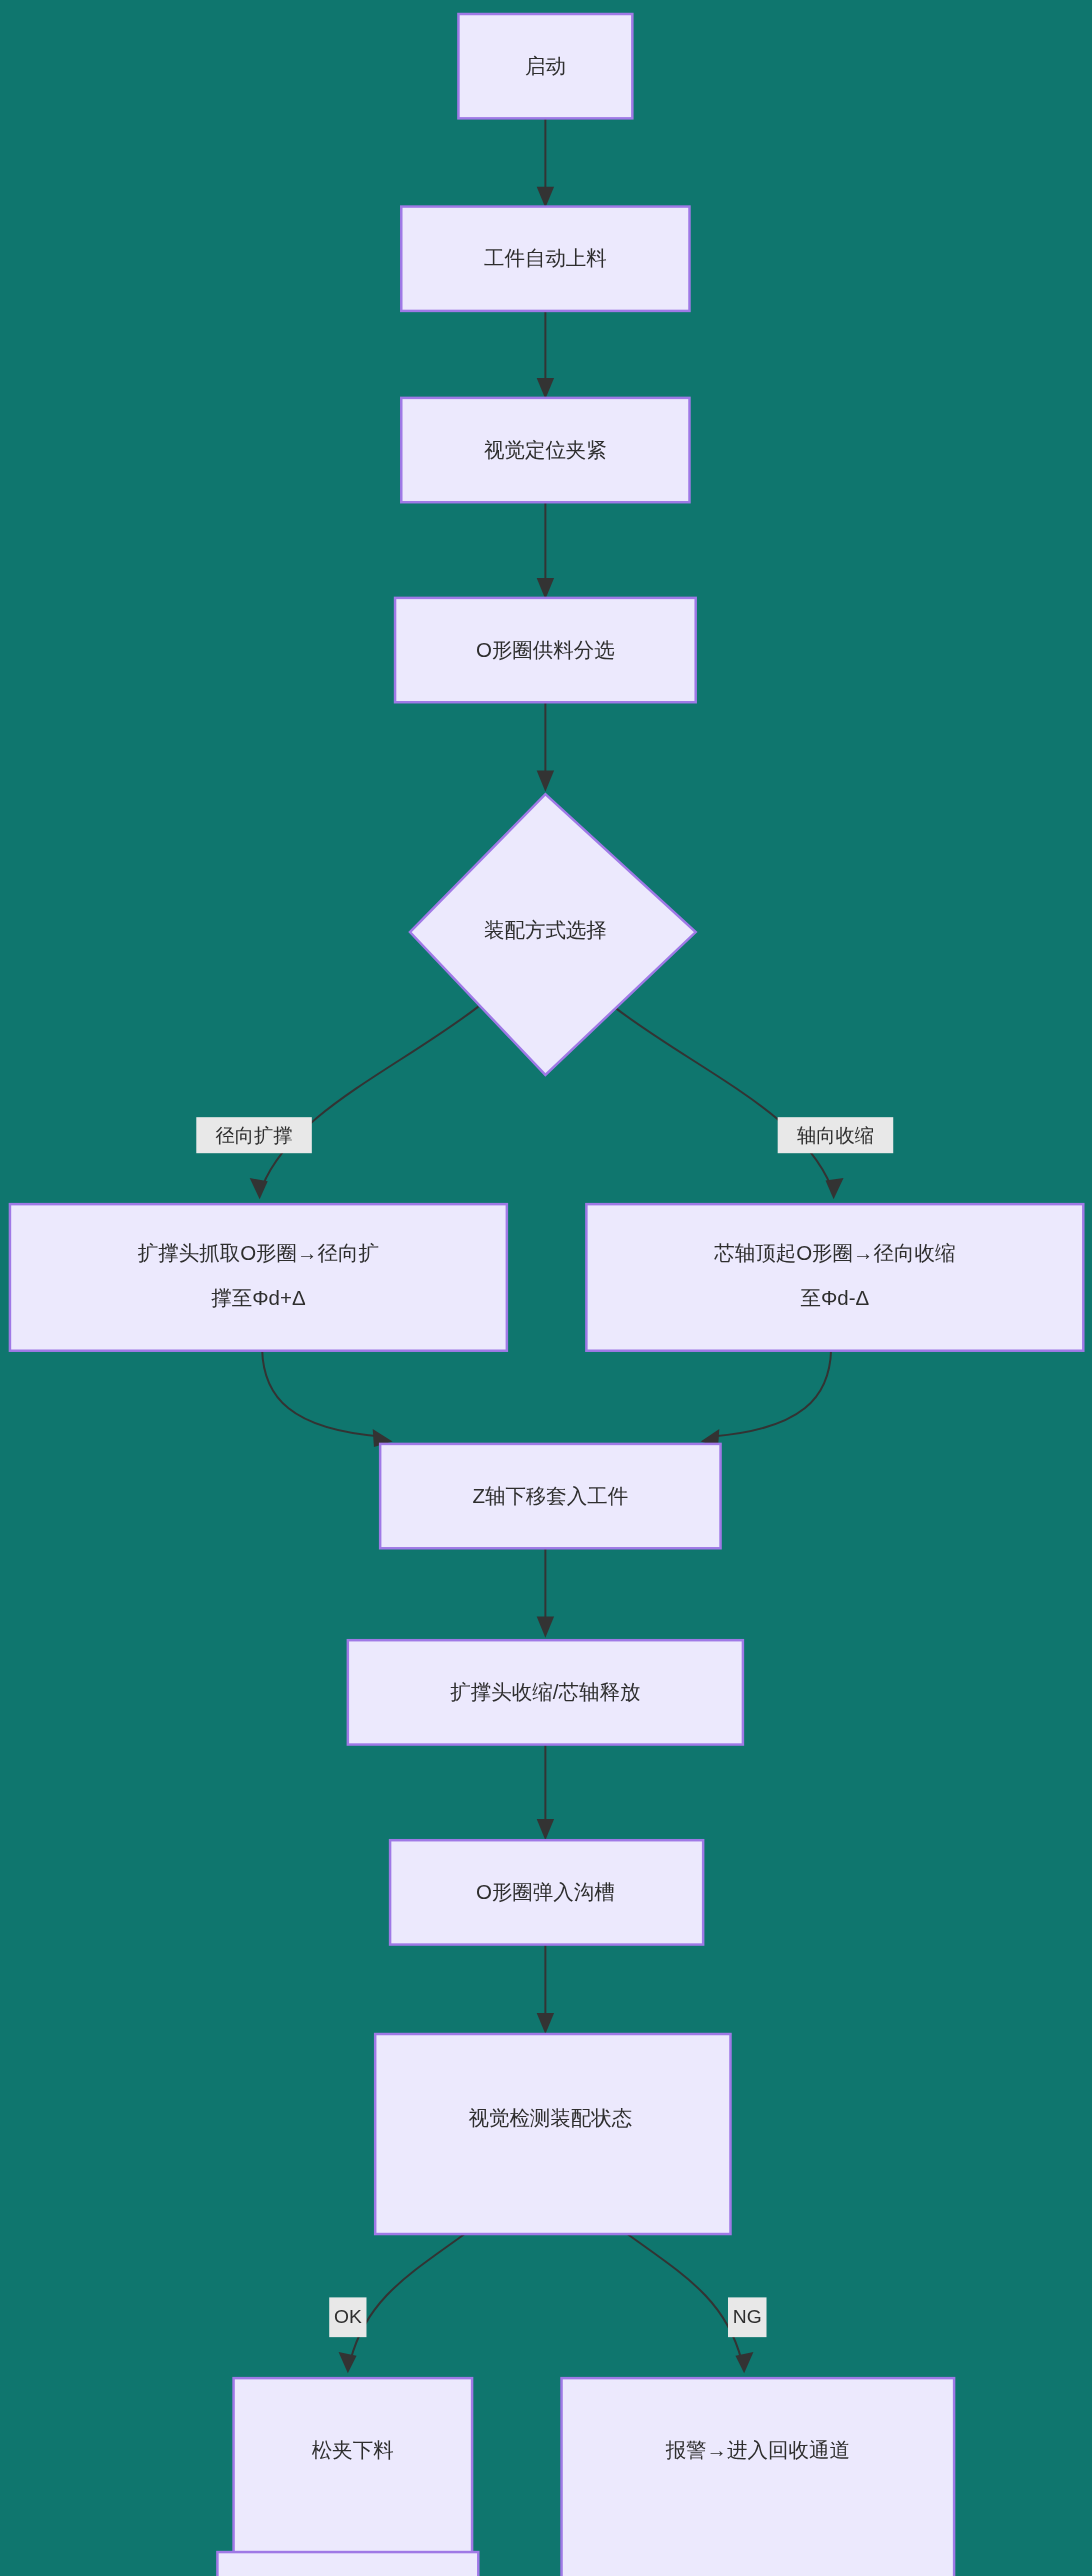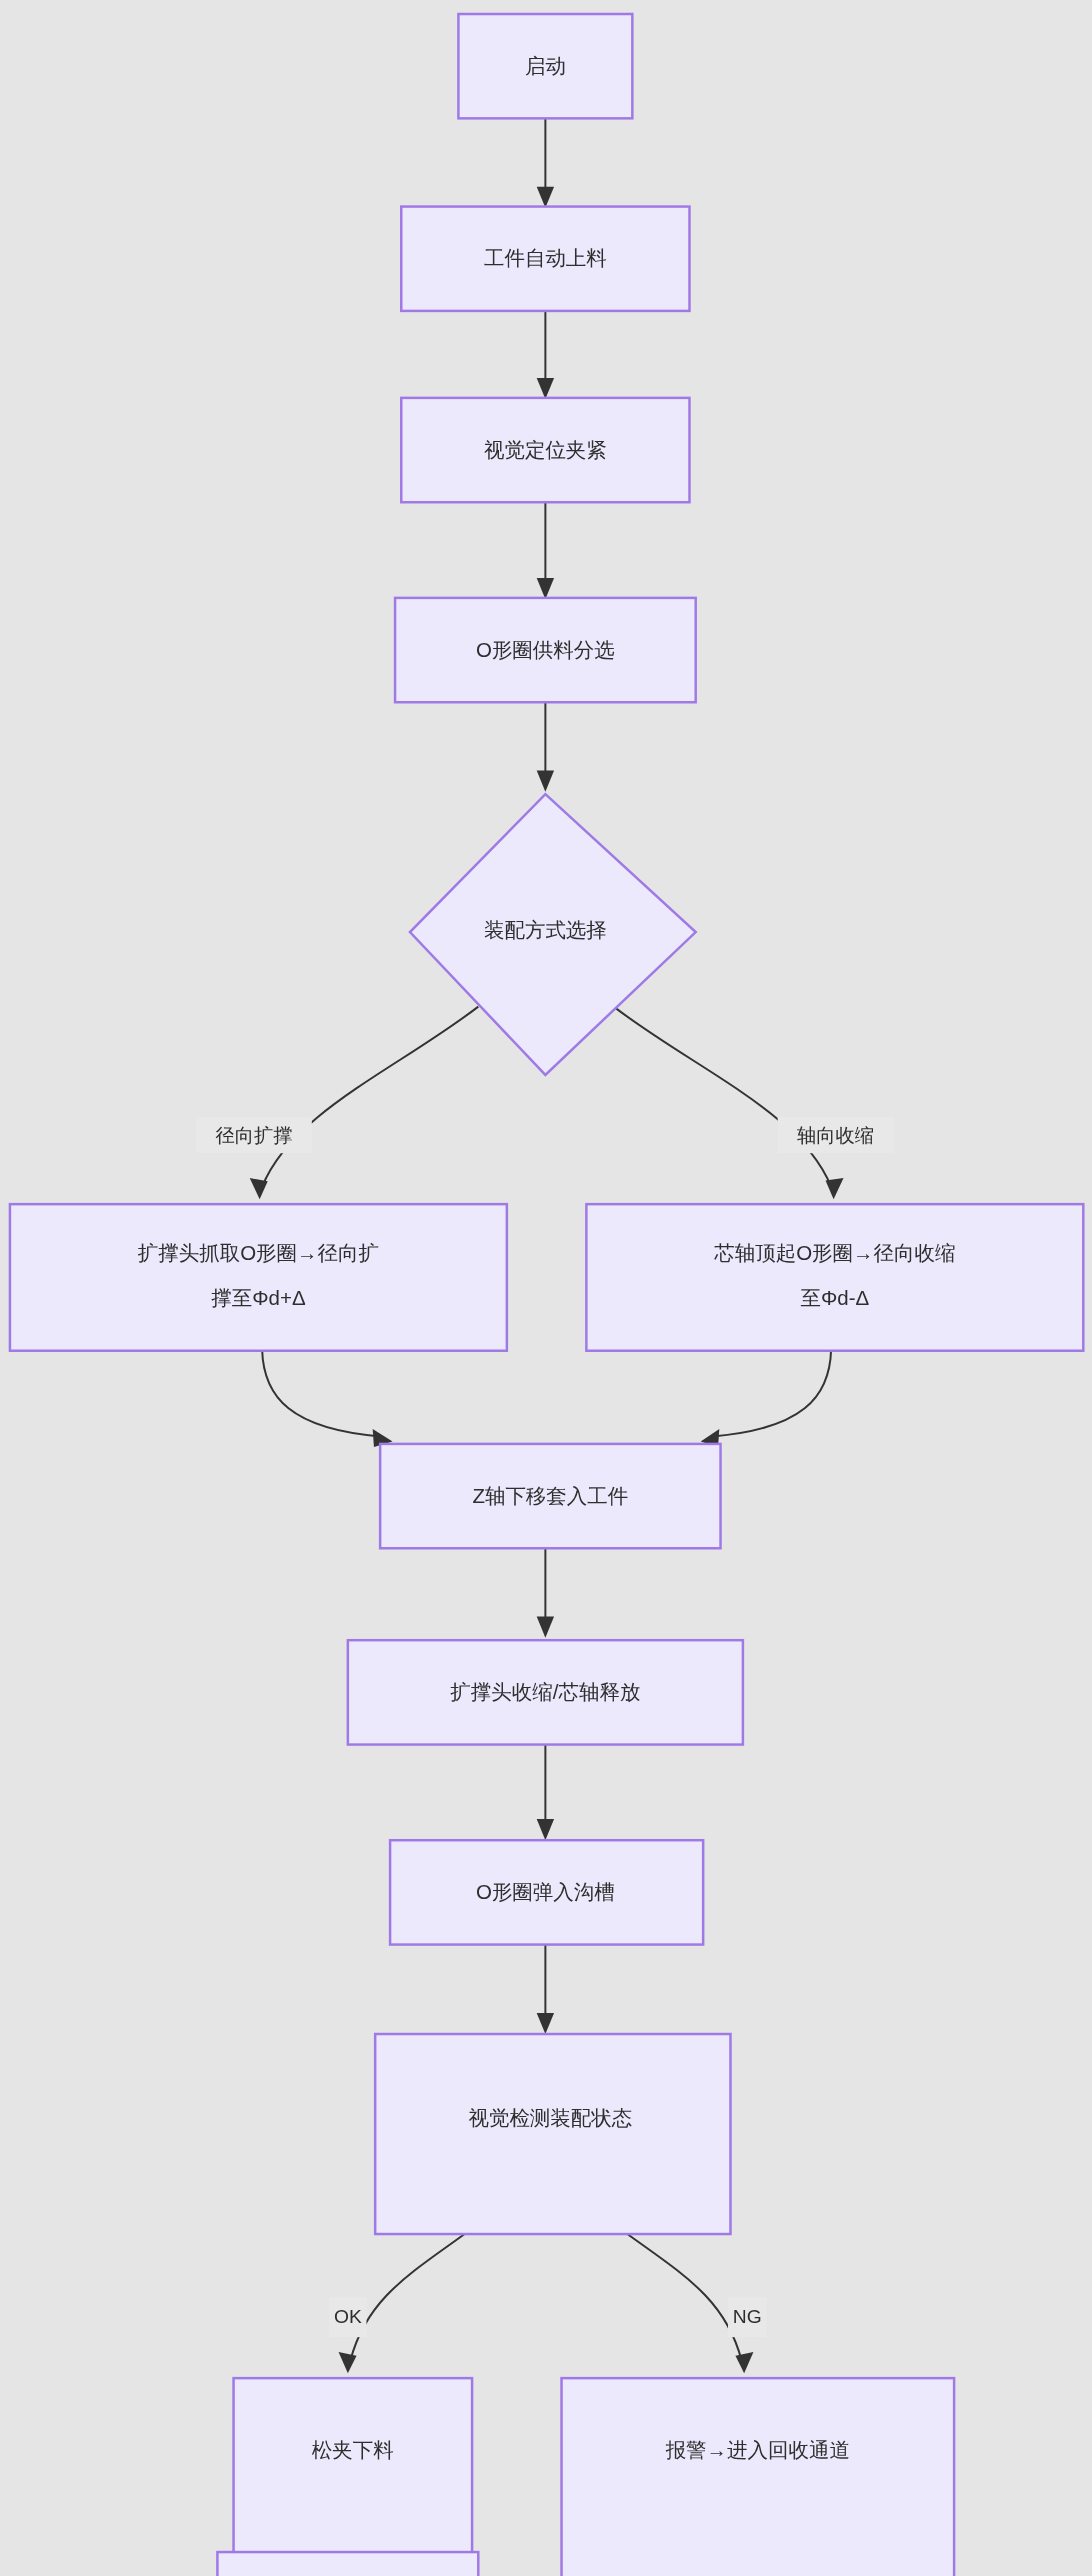--- a/index.html
+++ b/index.html
@@ -7,21 +7,21 @@
     padding: 0;
     background: #ffffff;
   }
   body {
     font-family: "Liberation Sans", "DejaVu Sans", sans-serif;
   }
   #flowchart-root {
     position: relative;
     width: 1092px;
     height: 2576px;
-    background: #e5e5e5;
+    background: #0f766e;
     overflow: hidden;
   }
   svg.fc-canvas {
     position: absolute;
     top: 0;
     left: 0;
     width: 1092px;
     height: 2576px;
   }
   .node-shape {

